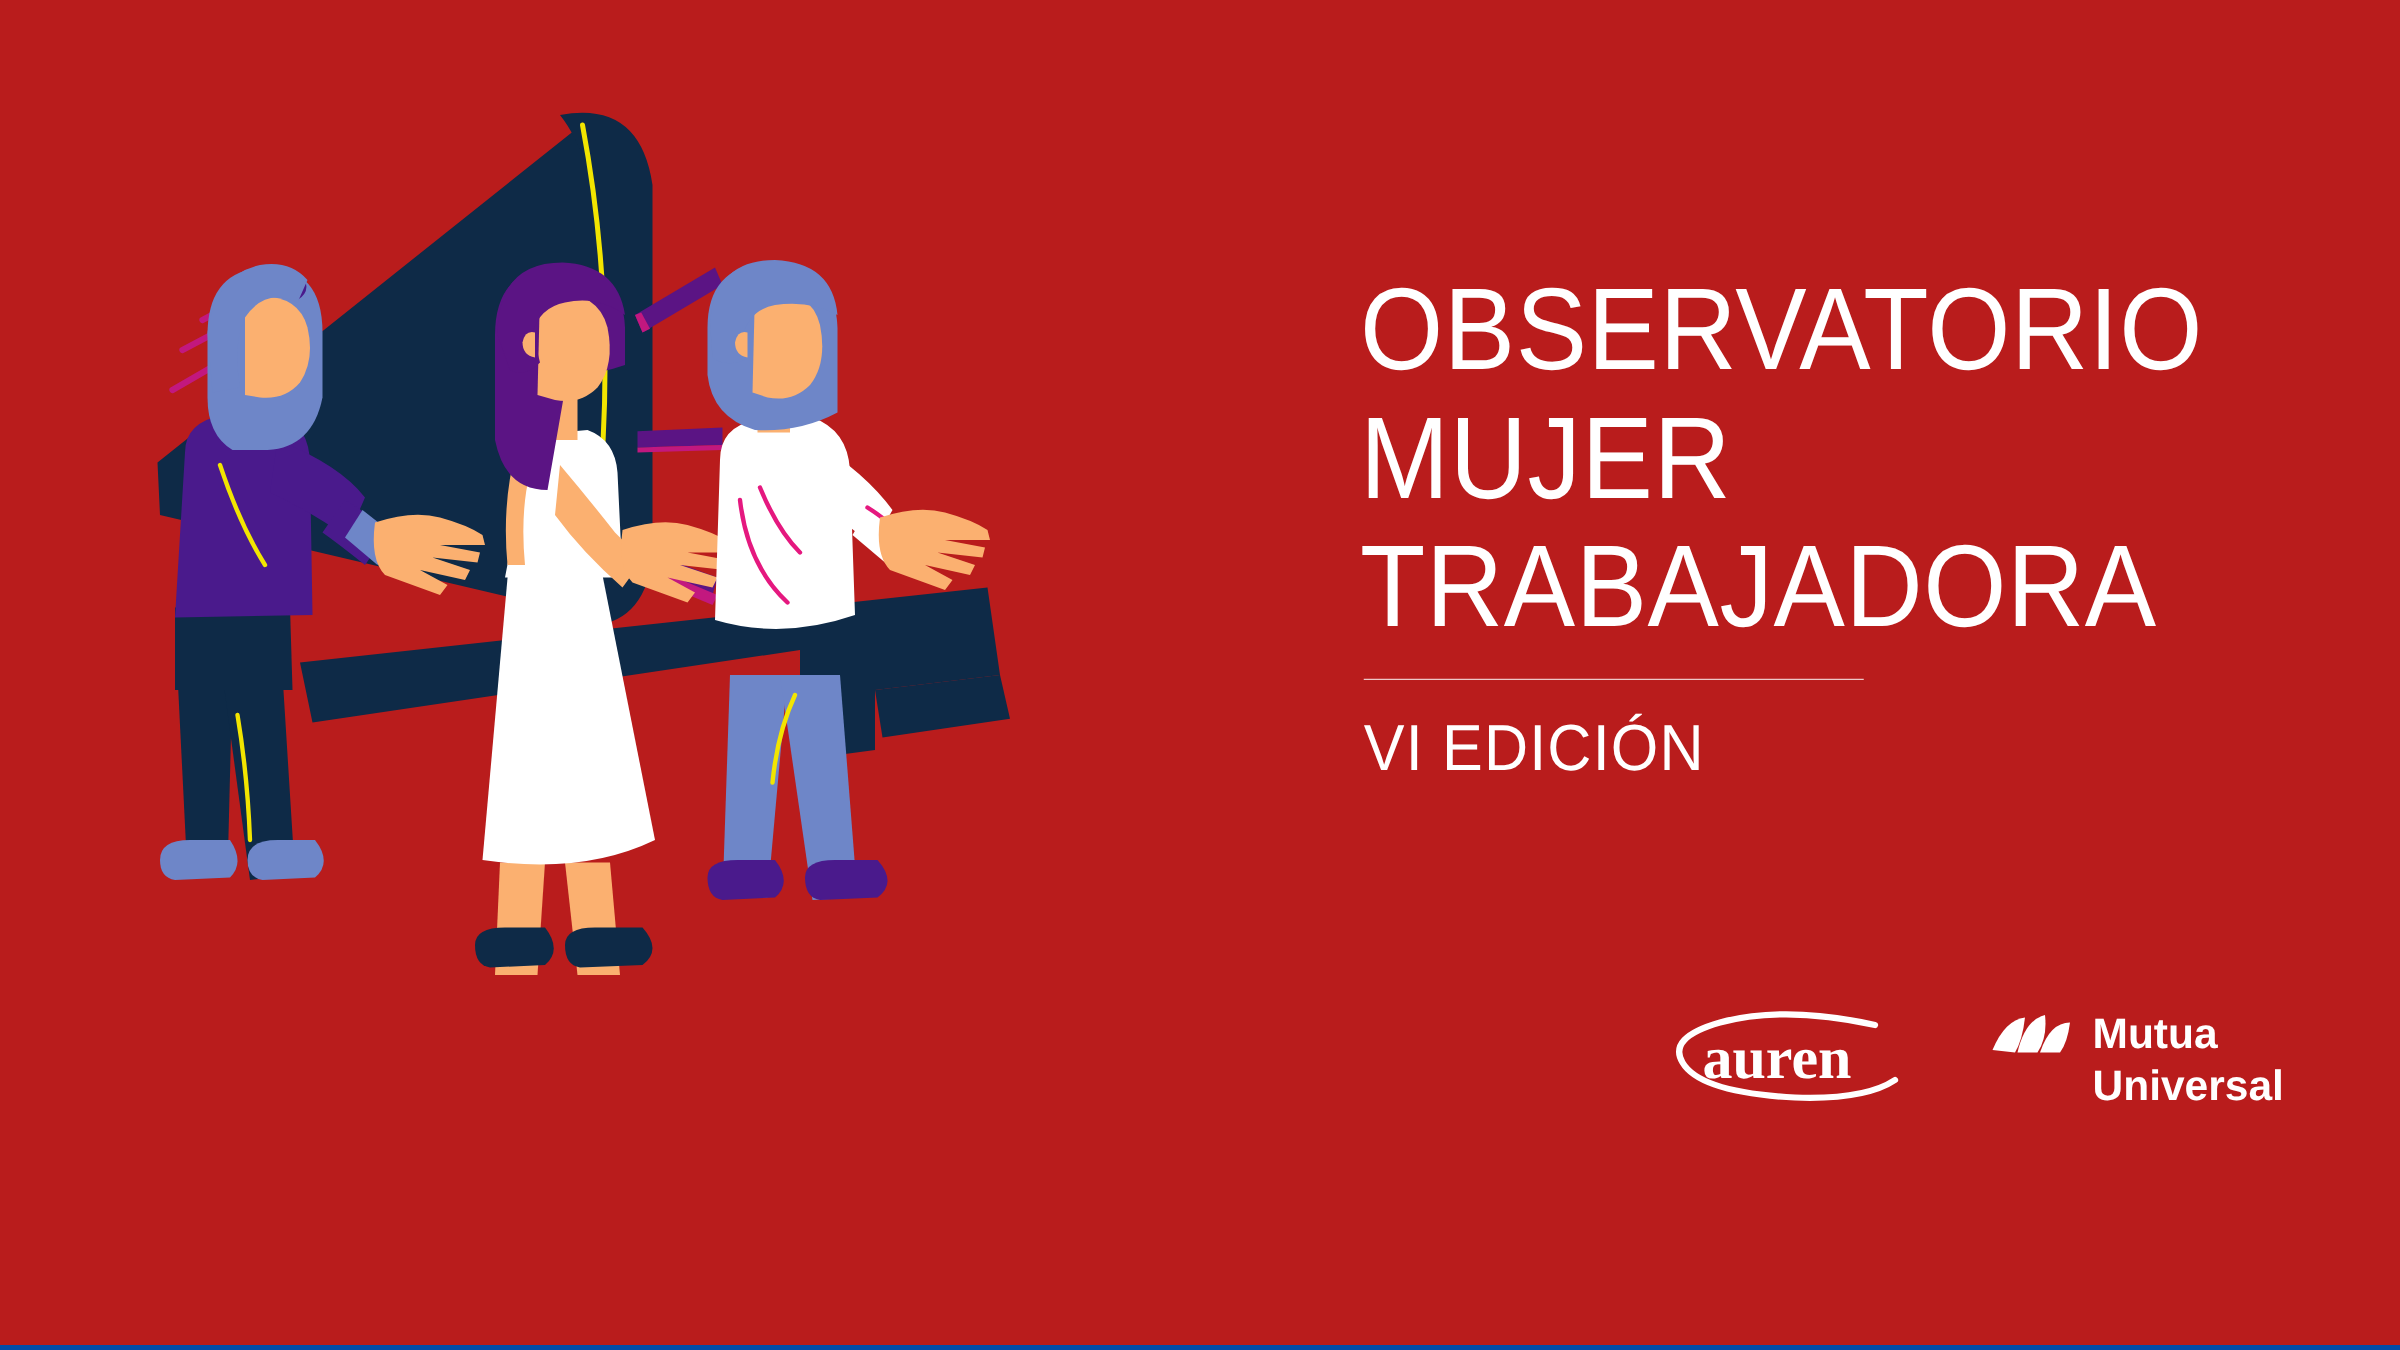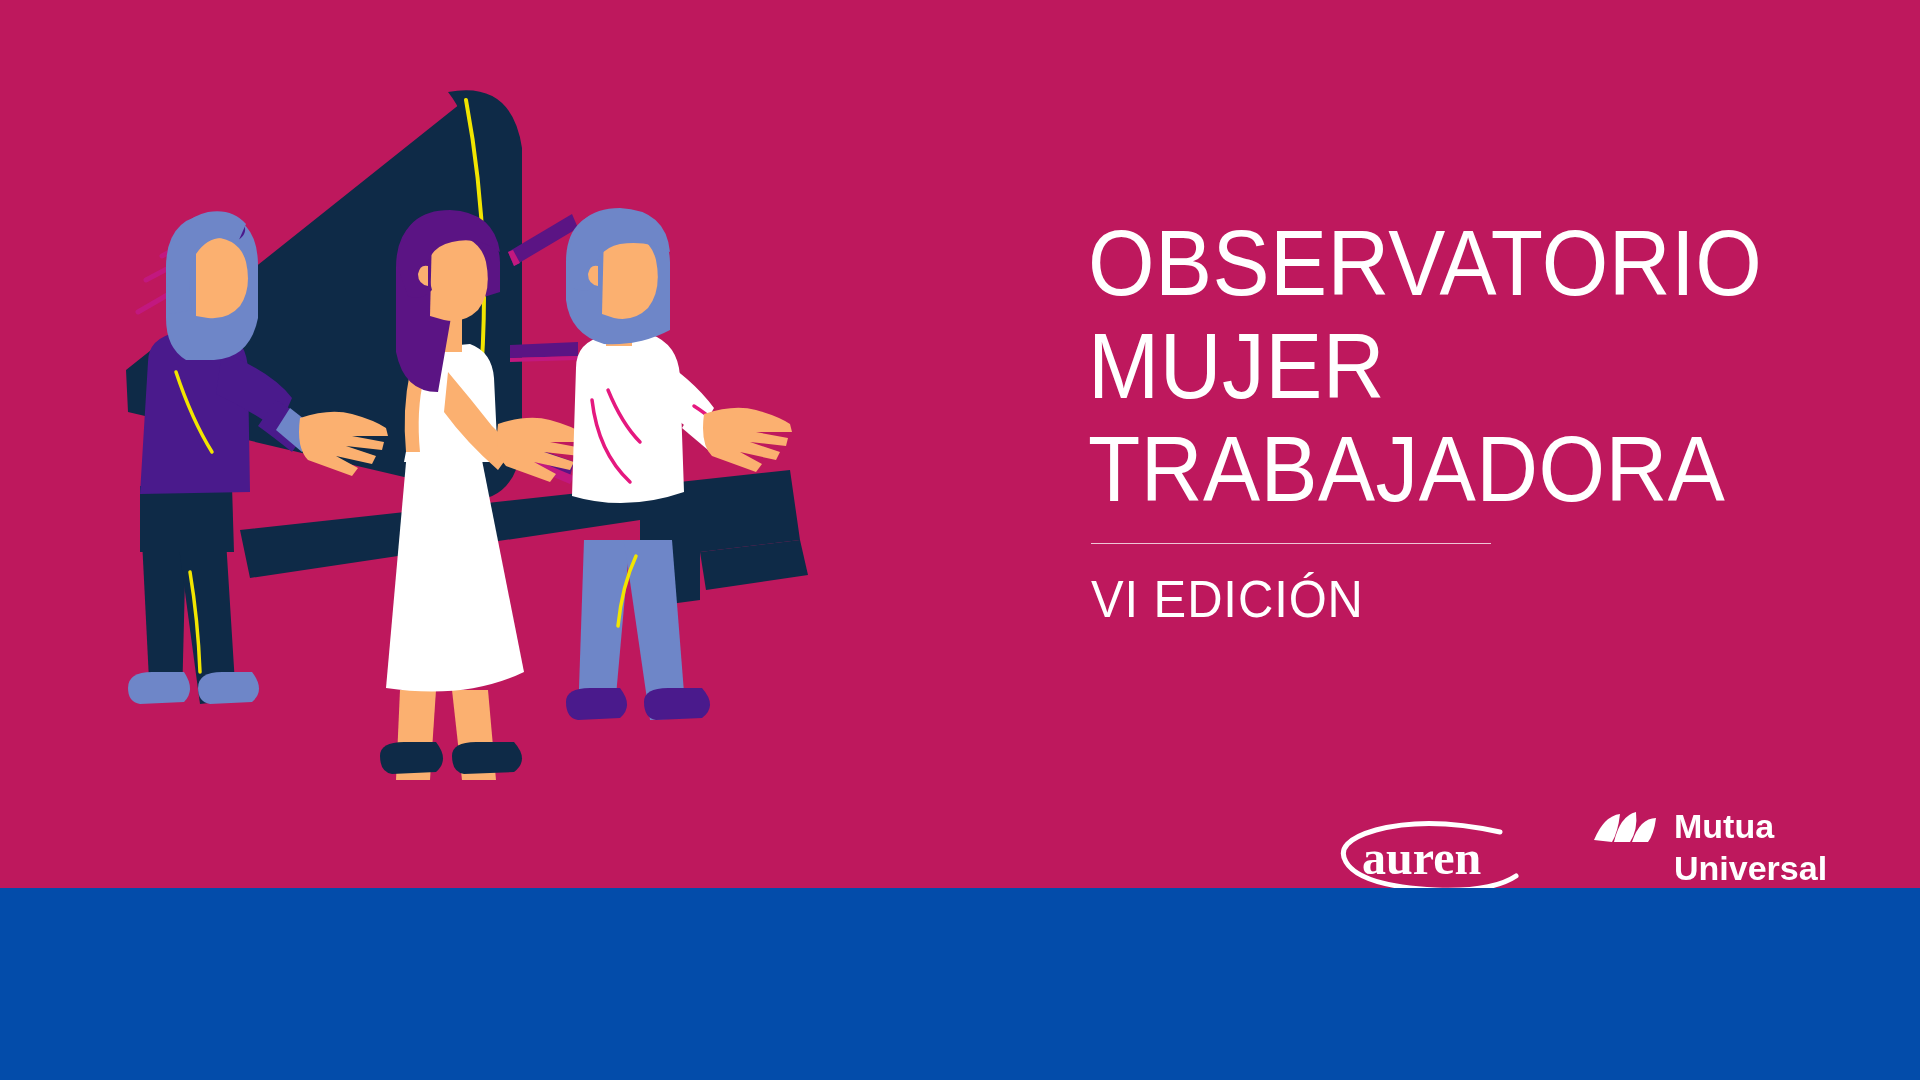--- a/index.html
+++ b/index.html
@@ -3,22 +3,22 @@
 <meta charset="utf-8">
 <style>
   html, body {
     margin: 0;
     padding: 0;
     background: #034caa;
   }
   #stage {
     position: relative;
     width: 1920px;
-    height: 888px;
-    background: #be185d;
+    height: 1076px;
+    background: #b91c1c;
     overflow: hidden;
     font-family: "Liberation Sans", sans-serif;
   }
 
   
   #illustration {
     position: absolute;
     left: 0;
     top: 0;
     width: 1080px;
@@ -69,21 +69,21 @@
     position: absolute;
     left: 1090px;
     top: 770px;
     width: 800px;
     height: 160px;
   }
   .logo {
     position: absolute;
   }
   #logo-fundacion { left: 0px;   top: 0px;   width: 160px; height: 160px; }
-  #logo-auren     { left: 242px; top: 44px;  width: 190px; height: 86px; text-align: right;  }
+  #logo-auren     { left: 242px; top: 32px;  width: 190px; height: 86px; text-align: right;  }
   #logo-mutua     { left: 500px; top: 28px;  width: 260px; height: 96px;  }
 
   .logo svg, #illustration svg { display: block; }
 </style>
 </head>
 <body>
 
 <div id="stage">
 
   <div id="illustration">

